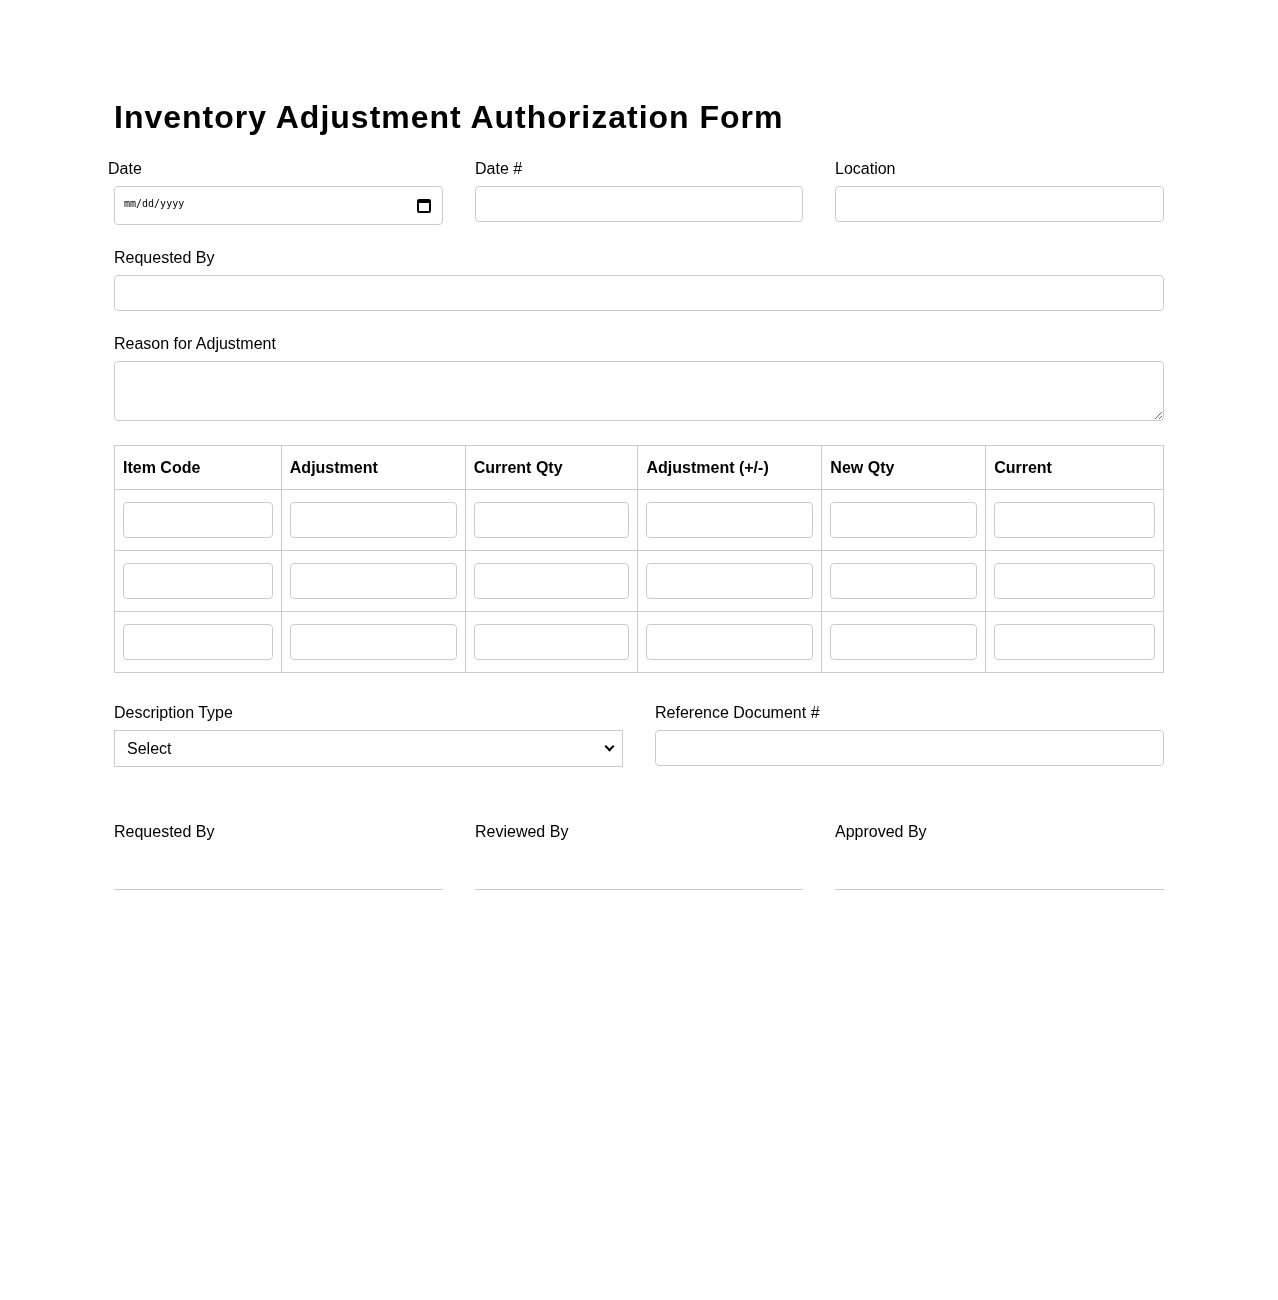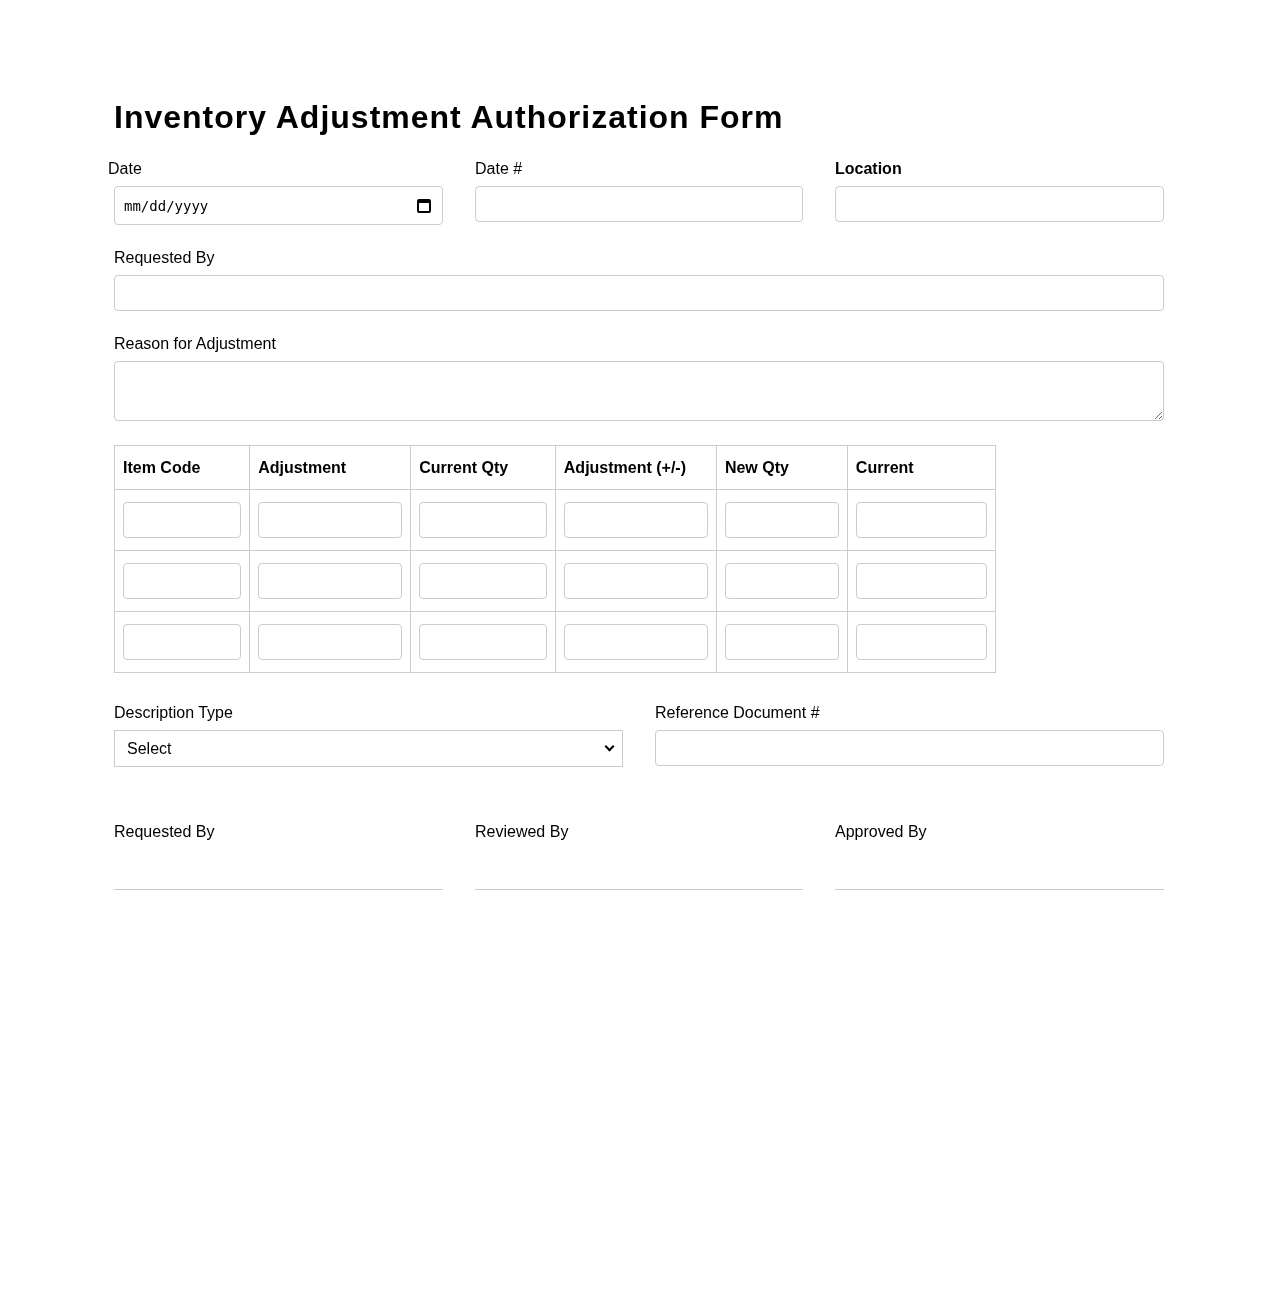--- a/index.html
+++ b/index.html
@@ -17,29 +17,29 @@
     font-family: "Liberation Sans", sans-serif;
   }
   .label { font-size: 16px; position: absolute; color: #000; }
   .field {
     position: absolute; border: 1px solid #cccccc; border-radius: 4px;
     background: #fff; height: 36px;
   }
   .date-field { height: 39px; }
   .date-text {
     position: absolute; left: 9px; top: 11px;
-    font-family: "DejaVu Sans Mono", monospace; font-size: 14px; color: #000;
+    font-family: "DejaVu Sans Mono", monospace; font-size: 10px; color: #000;
   }
   .cal-icon {
     position: absolute; right: 11px; top: 12px; width: 14px; height: 14px;
     border: 2px solid #000; border-top-width: 4px; border-radius: 2px;
   }
   textarea.field { resize: vertical; height: 60px; padding: 0; font-family: "Liberation Sans", sans-serif; }
   table {
-    position: absolute; top: 445px; left: 114px; width: 882px;
+    position: absolute; top: 445px; left: 114px; width: 1050px;
     border-collapse: collapse;
   }
   th, td { border: 1px solid #cccccc; }
   th {
     text-align: left; font-weight: bold; font-size: 16px; height: 44px;
     padding: 0 8px;
   }
   td { height: 61px; padding: 0 8px; }
   td .cell-input {
     display: block; width: 100%; height: 36px;
@@ -67,21 +67,21 @@
 
   <div class="label" style="top:160px;left:108px;">Date</div>
   <div class="field date-field" style="top:186px;left:114px;width:329px;">
     <span class="date-text">mm/dd/yyyy</span>
     <span class="cal-icon"></span>
   </div>
 
   <div class="label" style="top:160px;left:475px;">Date #</div>
   <div class="field" style="top:186px;left:475px;width:328px;"></div>
 
-  <div class="label" style="top:160px;left:835px;font-weight:bold;">Location</div>
+  <div class="label" style="top:160px;left:835px;">Location</div>
   <div class="field" style="top:186px;left:835px;width:329px;"></div>
 
   <div class="label" style="top:249px;left:114px;">Requested By</div>
   <div class="field" style="top:275px;left:114px;width:1050px;"></div>
 
   <div class="label" style="top:335px;left:114px;">Reason for Adjustment</div>
   <textarea class="field" style="top: 361px; left: 114px; width: 1050px;"></textarea>
 
   <table>
     <thead>

